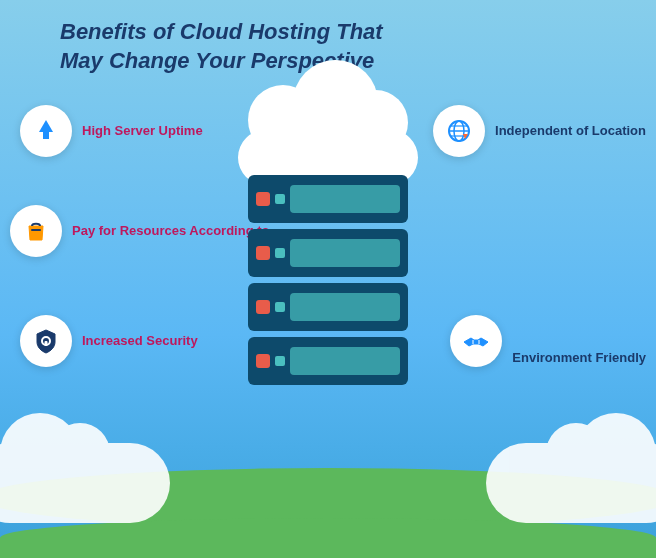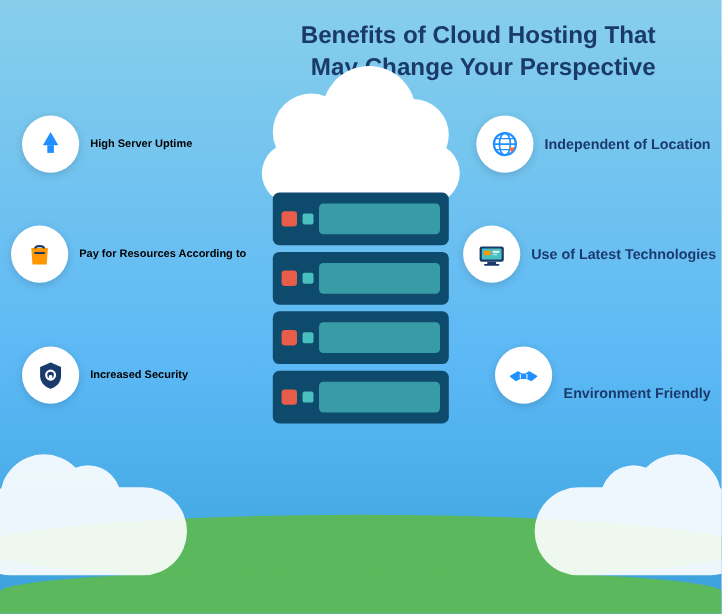--- a/index.html
+++ b/index.html
@@ -103,27 +103,28 @@
     
     .content {
       position: relative;
       z-index: 10;
       width: 100%;
       height: 100%;
     }
 
     
     .title {
-      text-align: right;
+      text-align: left;
       padding: 18px 60px 10px;
       font-size: 22px;
       font-weight: 900;
       color: #1A3A6B;
       line-height: 1.3;
       font-family: Arial, sans-serif;
+      font-style: italic;
     }
 
     
     .main-area {
       position: relative;
       width: 100%;
       height: 430px;
     }
 
     
@@ -222,23 +223,23 @@
 
     .server-bar {
       flex: 1;
       height: 28px;
       background: #4ABFBF;
       border-radius: 4px;
       opacity: 0.7;
     }
 
     .feature-text {
-      font-size: 10px;
+      font-size: 13px;
       font-weight: 700;
-      color: #000000;
+      color: #be185d;
       line-height: 1.3;
     }
 
     
     .item-server-uptime {
       position: absolute;
       top: 20px;
       left: 20px;
       display: flex;
       align-items: center;
@@ -375,35 +376,20 @@
           <ellipse cx="15" cy="15" rx="5" ry="10" stroke="#1E90FF" stroke-width="1.5" fill="none"></ellipse>
           <line x1="5" y1="15" x2="25" y2="15" stroke="#1E90FF" stroke-width="1.5"></line>
           <line x1="7" y1="10" x2="23" y2="10" stroke="#1E90FF" stroke-width="1.2"></line>
           <line x1="7" y1="20" x2="23" y2="20" stroke="#1E90FF" stroke-width="1.2"></line>
 
           <polygon points="19,18 24,18 21,23" fill="#FF6B35"></polygon>
         </svg>
       </div>
     </div>
 
-    <div class="item-latest-tech">
-      <div class="feature-text-right">Use of Latest Technologies</div>
-      <div class="icon-circle">
-        <svg class="icon-svg" viewBox="0 0 30 30" fill="none">
-          <rect x="4" y="8" width="22" height="14" rx="2" fill="#1A3A6B"></rect>
-          <rect x="6" y="10" width="18" height="10" rx="1" fill="#4ABFBF"></rect>
-          <rect x="11" y="22" width="8" height="2" fill="#1A3A6B"></rect>
-          <rect x="8" y="24" width="14" height="1.5" rx="0.75" fill="#1A3A6B"></rect>
-
-          <rect x="8" y="12" width="6" height="4" rx="1" fill="#FF9800"></rect>
-          <rect x="16" y="12" width="6" height="2" rx="0.5" fill="white" opacity="0.8"></rect>
-          <rect x="16" y="15" width="4" height="1" rx="0.5" fill="white" opacity="0.6"></rect>
-        </svg>
-      </div>
-    </div>
 
     <div class="item-environment-friendly">
       <div class="feature-text-right">Environment Friendly</div>
       <div class="icon-circle">
         <svg class="icon-svg" viewBox="0 0 30 30" fill="none">
 
           <path d="M3 16 L10 12 L13 14 L17 14 L20 12 L27 16 L22 20 L18 18 L12 18 L8 20 Z" fill="#1E90FF" stroke="#1E90FF" stroke-linejoin="round"></path>
           <path d="M12 14 L12 18" stroke="white" stroke-width="1"></path>
           <path d="M18 14 L18 18" stroke="white" stroke-width="1"></path>
         </svg>

